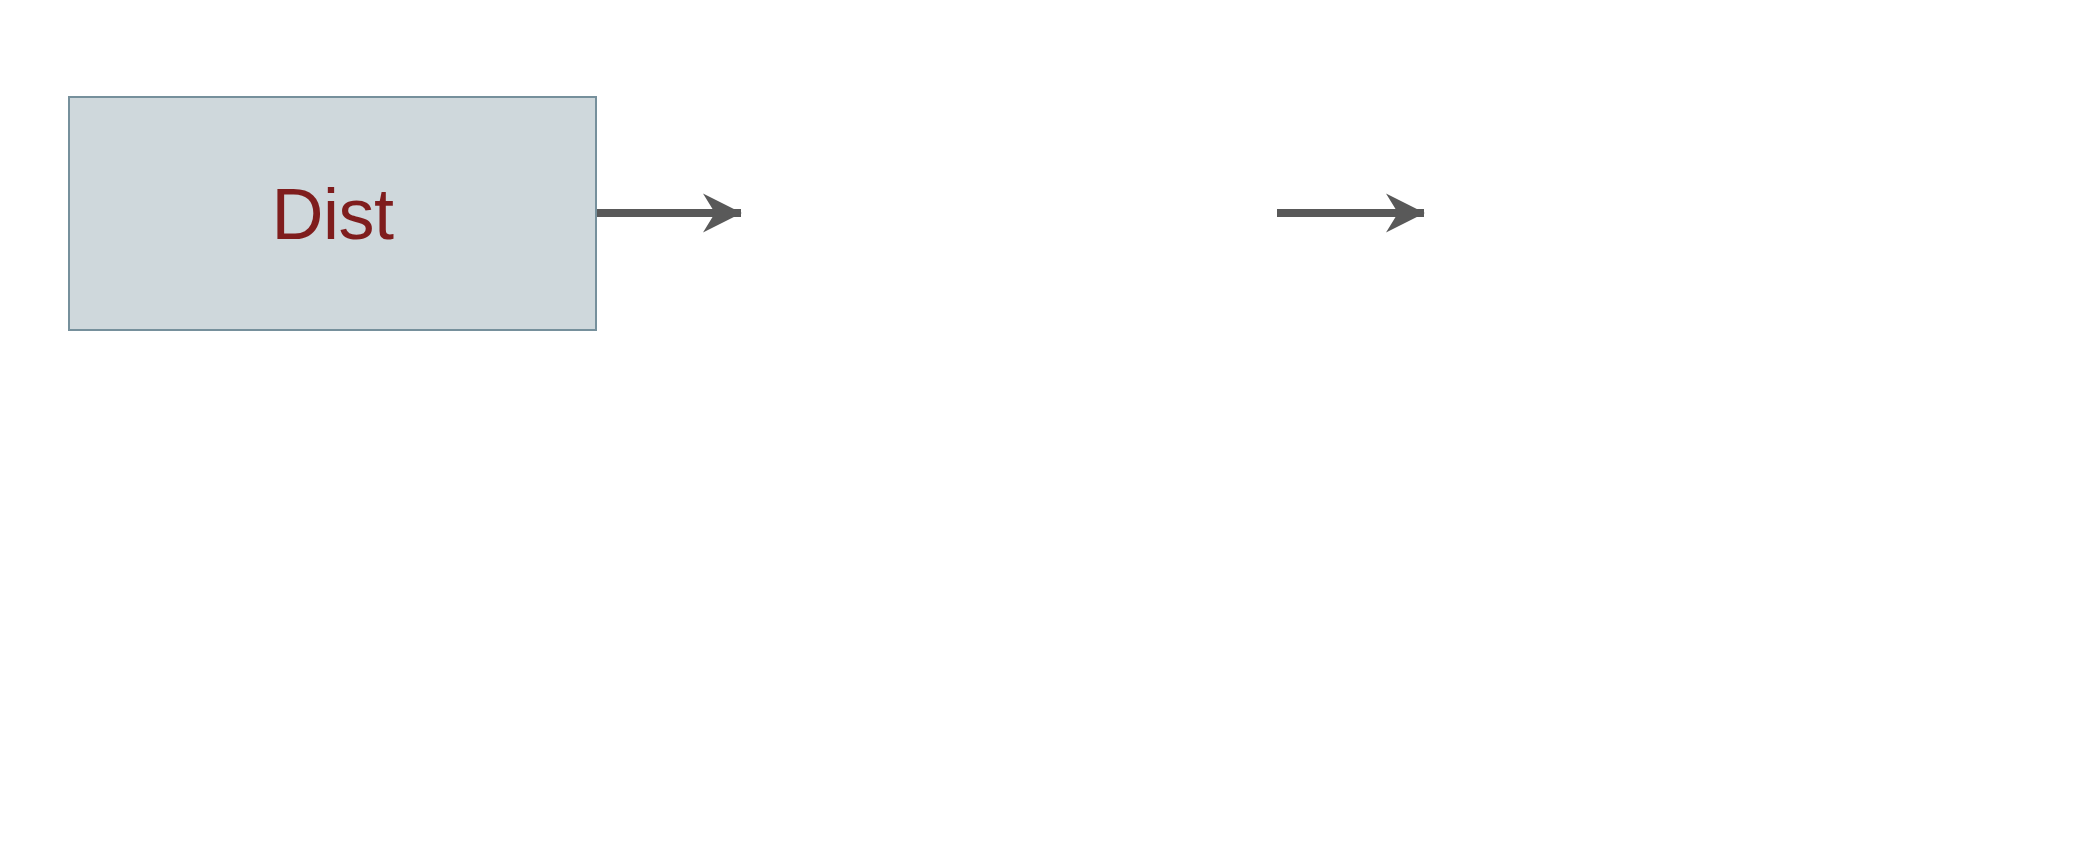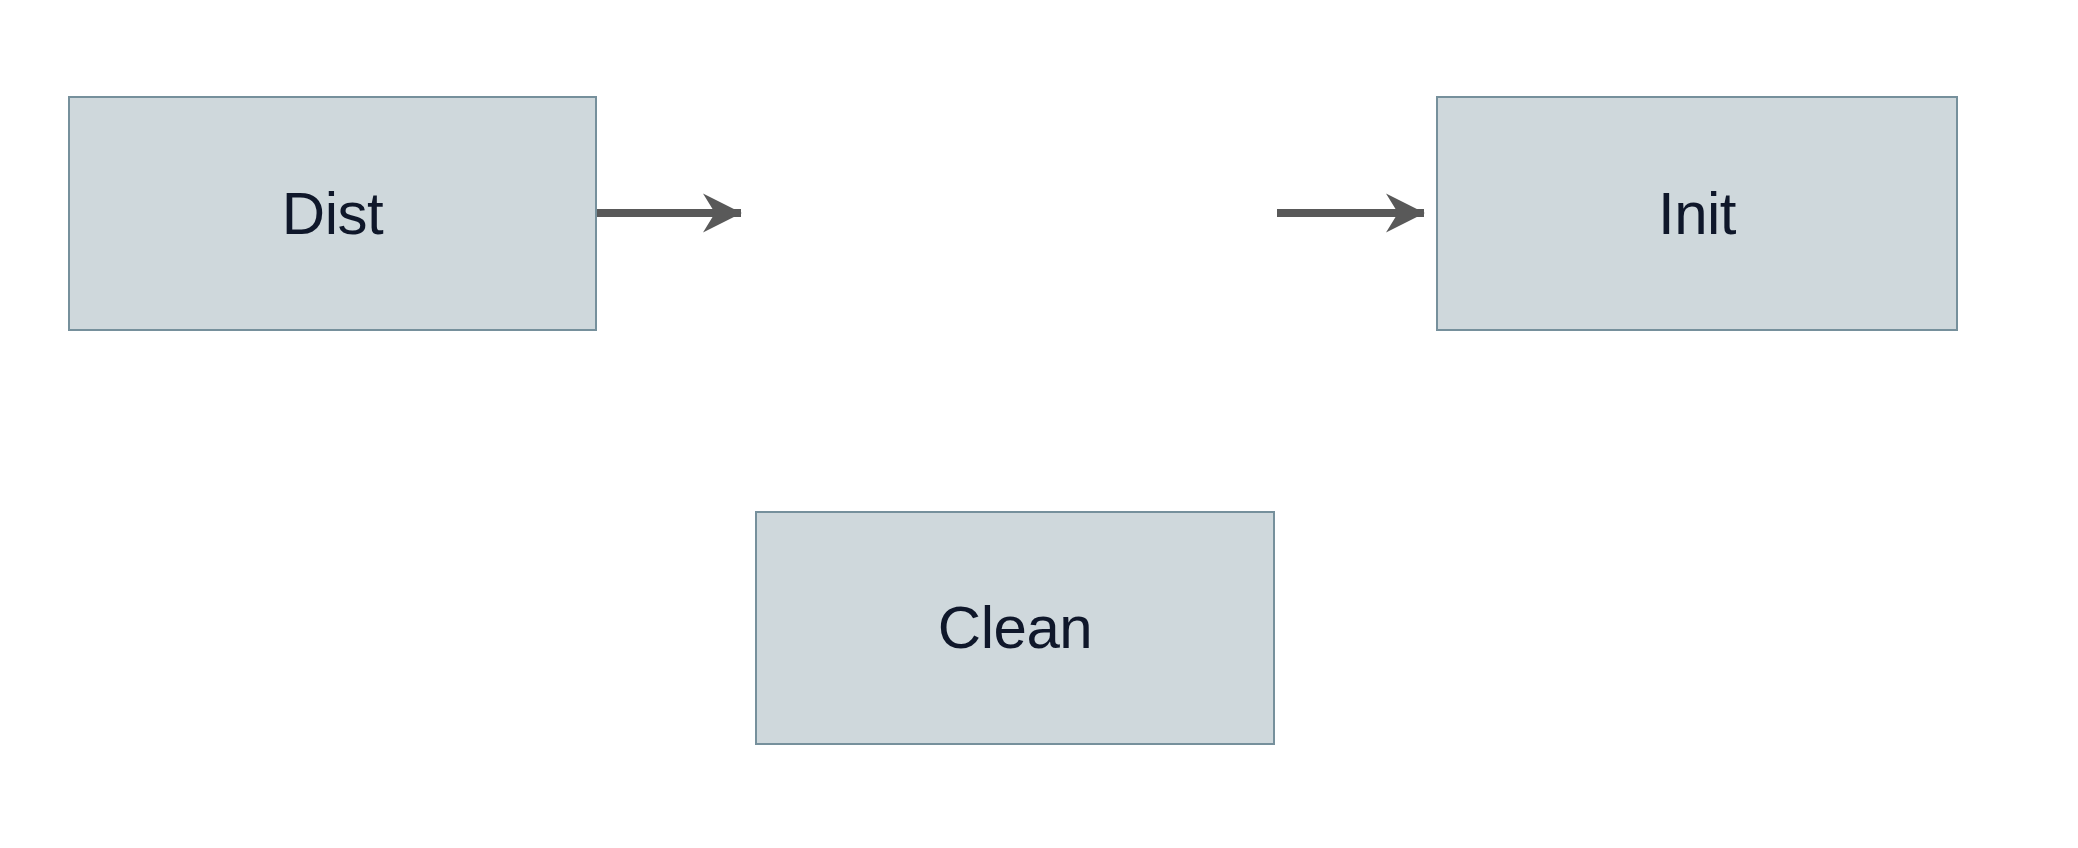--- a/index.html
+++ b/index.html
@@ -23,24 +23,24 @@
     box-sizing: border-box;
     background: #cfd8dc;
     border: 2px solid #76909c;
     display: flex;
     align-items: center;
     justify-content: center;
     user-select: none;
   }
   .node-label {
     font-family: "Liberation Sans", sans-serif;
-    font-size: 60px;
+    font-size: 72px;
     line-height: 1;
     font-weight: 400;
-    color: #0f172a;
+    color: #7f1d1d;
     letter-spacing: -0.5px;
     white-space: nowrap;
   }
   .edge-layer {
     position: absolute;
     left: 0;
     top: 0;
     width: 2078px;
     height: 848px;
     pointer-events: none;
@@ -82,21 +82,15 @@
   </svg>
 
   <div class="edge-hit" id="edge-dist-compile-hit"></div>
   <div class="edge-hit" id="edge-compile-init-hit"></div>
 
   <div class="node" id="node-dist">
     <span class="node-label">Dist</span>
   </div>
 
 
-  <div class="node" id="node-init">
-    <span class="node-label">Init</span>
-  </div>
 
-  <div class="node" id="node-clean">
-    <span class="node-label">Clean</span>
-  </div>
 
 </div>
 
 </body></html>

